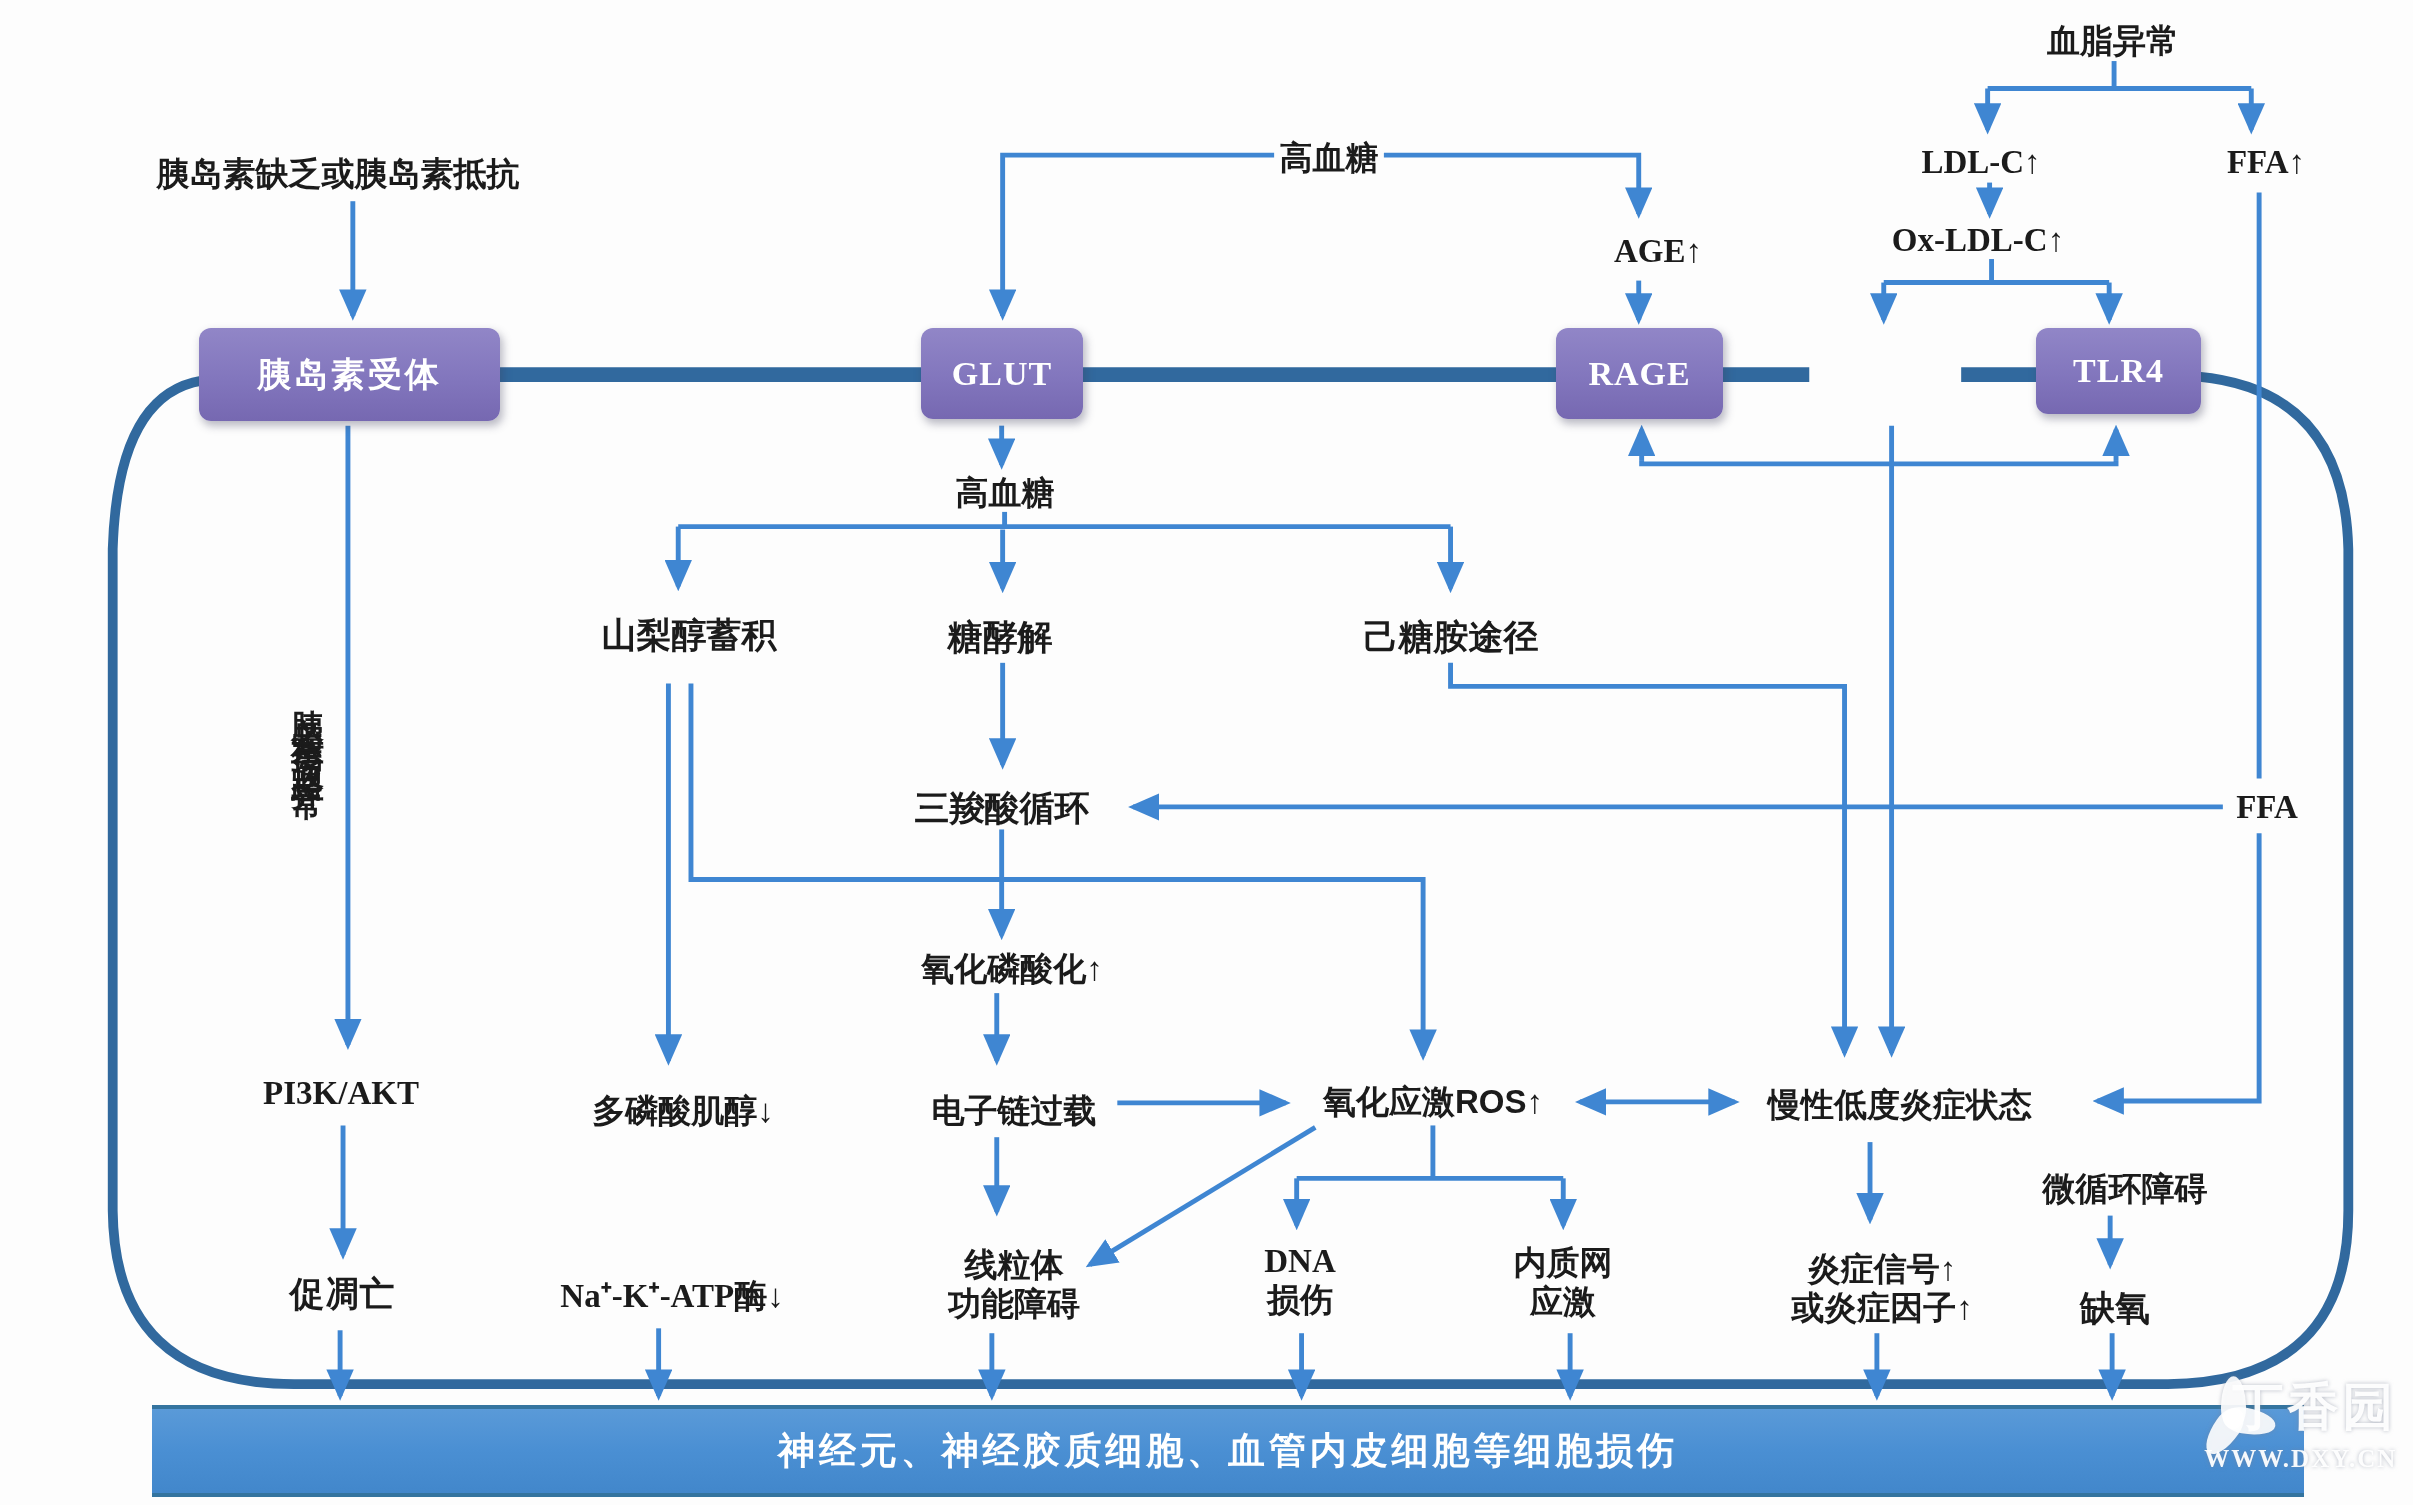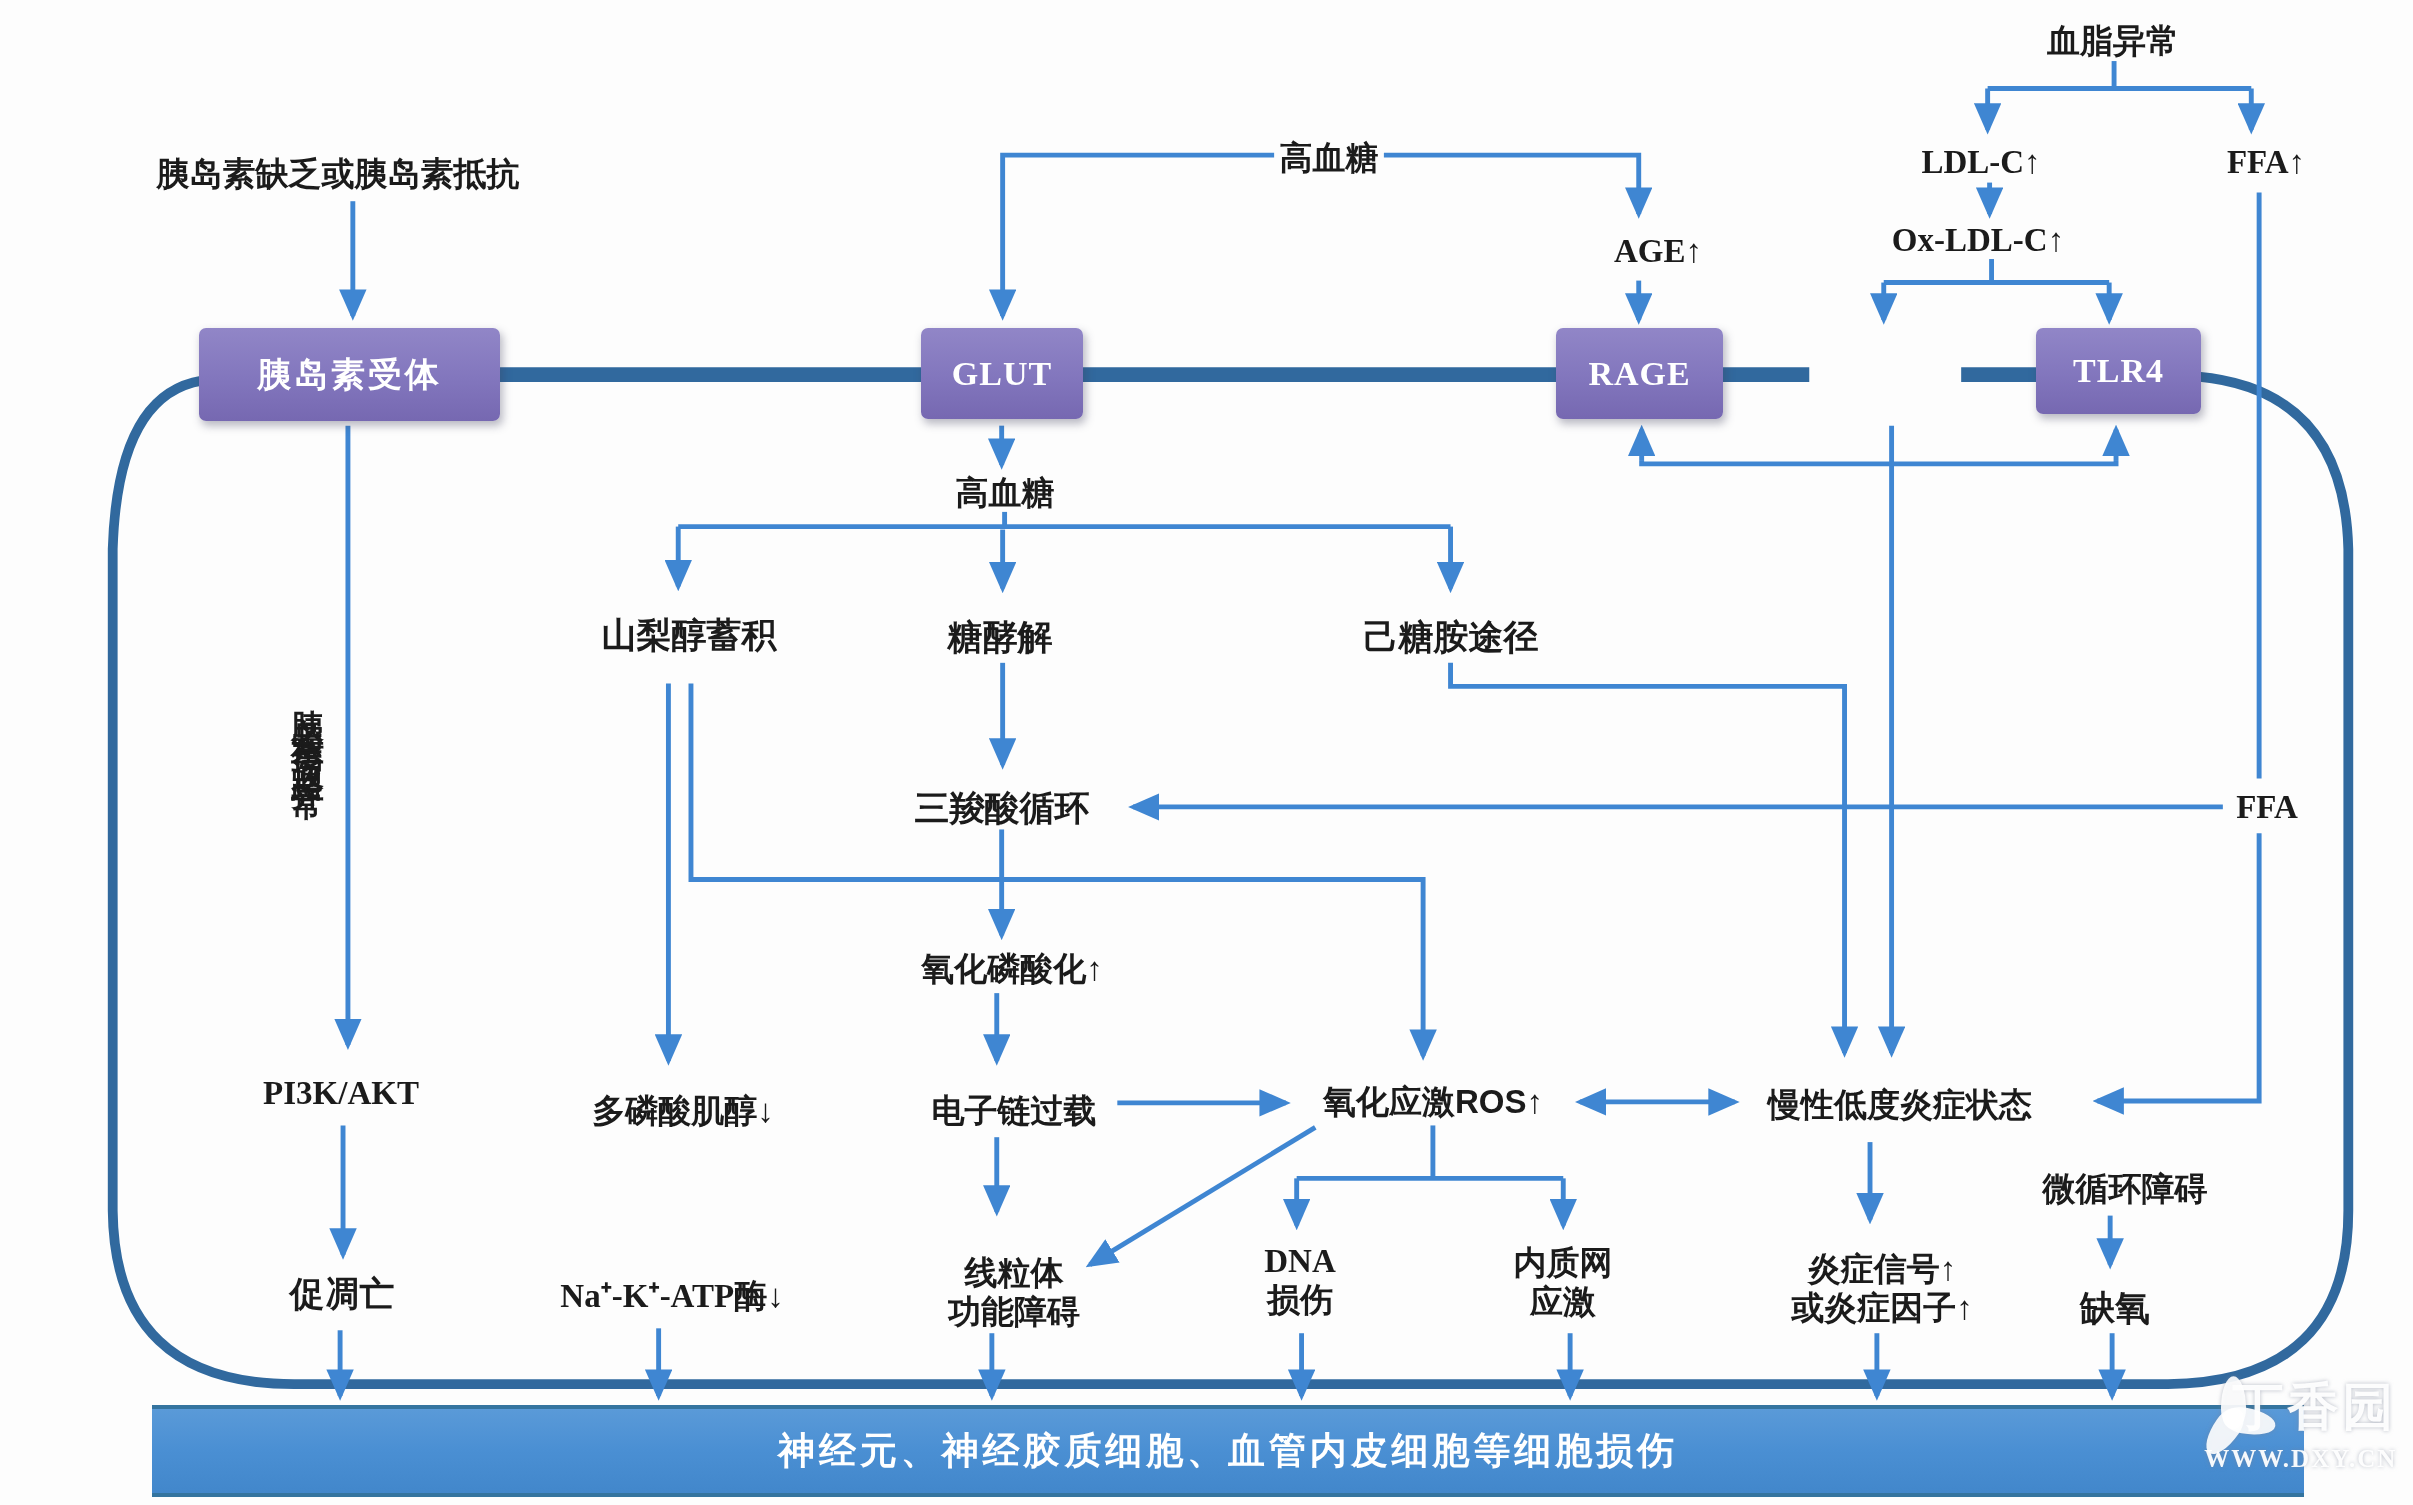--- a/index.html
+++ b/index.html
@@ -16,21 +16,21 @@
   }
   .latin{font-family:"Liberation Serif", serif;font-weight:700;}
   .big{font-size:35px;}
   .vert{
     writing-mode:vertical-rl;text-orientation:upright;
     letter-spacing:9.8px;font-size:33px;white-space:nowrap;
   }
   .rbox{
     position:absolute;display:flex;align-items:center;justify-content:center;
     background:linear-gradient(180deg,#9186c7 0%,#8276bd 55%,#7668b1 100%);
-    border-radius:7px;color:#ffffff;font-weight:700;font-size:34px;
+    border-radius:12px;color:#ffffff;font-weight:700;font-size:34px;
     letter-spacing:2.9px;box-shadow:2.9px 4.9px 8.8px rgba(60,60,90,.35);
   }
   .rbox .latin{letter-spacing:1px;}
   #outcome-bar{
     position:absolute;left:152px;top:1405px;width:2152px;height:84px;
     background:linear-gradient(180deg,#5a9ad8 0%,#4a8fd3 50%,#4287cb 100%);
     border-top:4.9px solid #34749f;border-bottom:4.9px solid #34749f;
     display:flex;align-items:center;justify-content:center;
     color:#ffffff;font-weight:700;font-size:37px;letter-spacing:3.9px;
   }
@@ -188,21 +188,21 @@
   <div class="lbl big" style="left:1451px;top:637px;">己糖胺途径</div>
   <div class="lbl big" style="left:1002px;top:808px;">三羧酸循环</div>
   <div class="lbl latin" style="left:2267px;top:807px;">FFA</div>
   <div class="lbl" style="left:1012px;top:969px;">氧化磷酸化↑</div>
   <div class="lbl" style="left:683px;top:1111px;">多磷酸肌醇↓</div>
   <div class="lbl" style="left:1014px;top:1111px;">电子链过载</div>
   <div class="lbl" style="left:1433px;top:1102px;">氧化应激ROS↑</div>
   <div class="lbl" style="left:1900px;top:1105px;">慢性低度炎症状态</div>
   <div class="lbl latin" style="left:672px;top:1296px;">Na⁺-K⁺-ATP酶↓</div>
 
-  <div class="lbl" style="left:1014px;top:1285px;margin-top:8px;">
+  <div class="lbl" style="left:1014px;top:1285px;">
     <div>线粒体</div>
     <div>功能障碍</div>
   </div>
   <div class="lbl" style="left:1300px;top:1281px;">
     <div class="latin">DNA</div>
     <div>损伤</div>
   </div>
   <div class="lbl" style="left:1563px;top:1283px;">
     <div>内质网</div>
     <div>应激</div>

